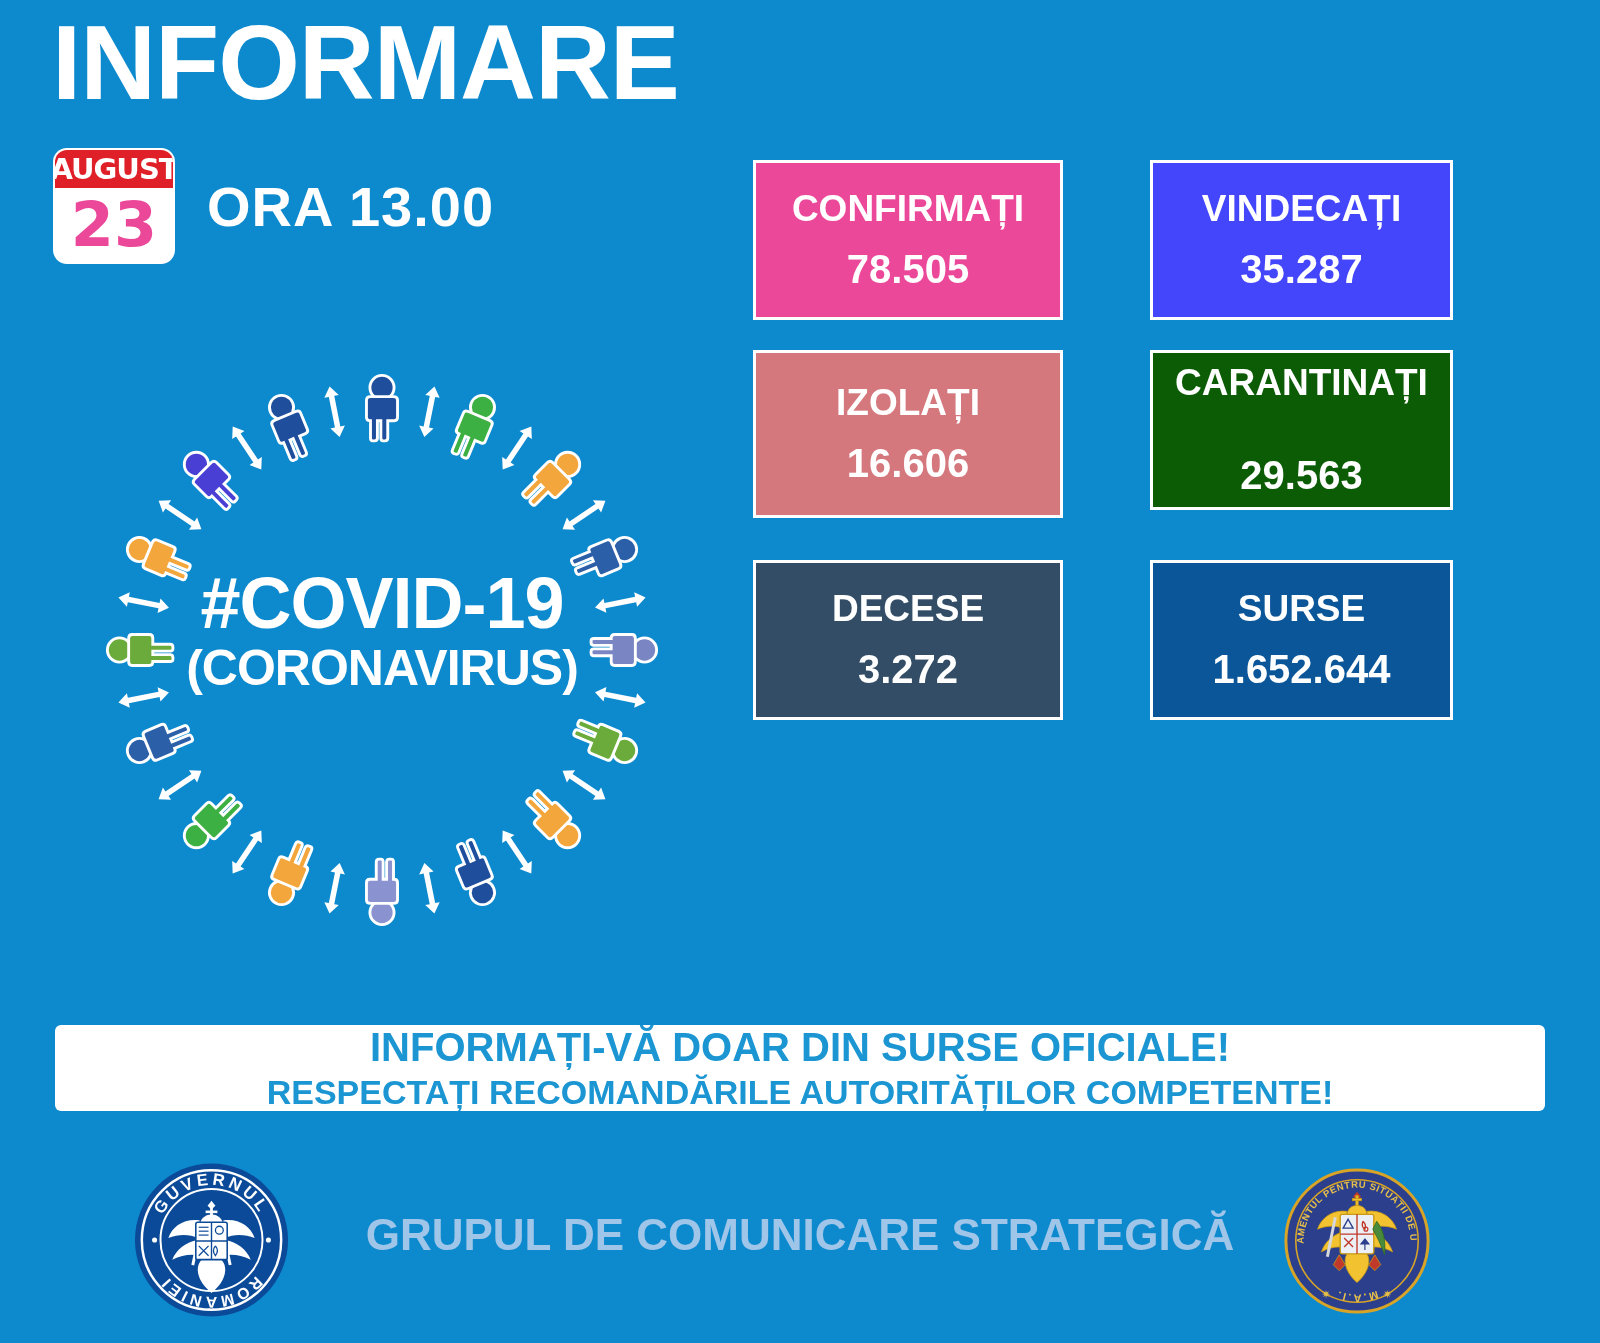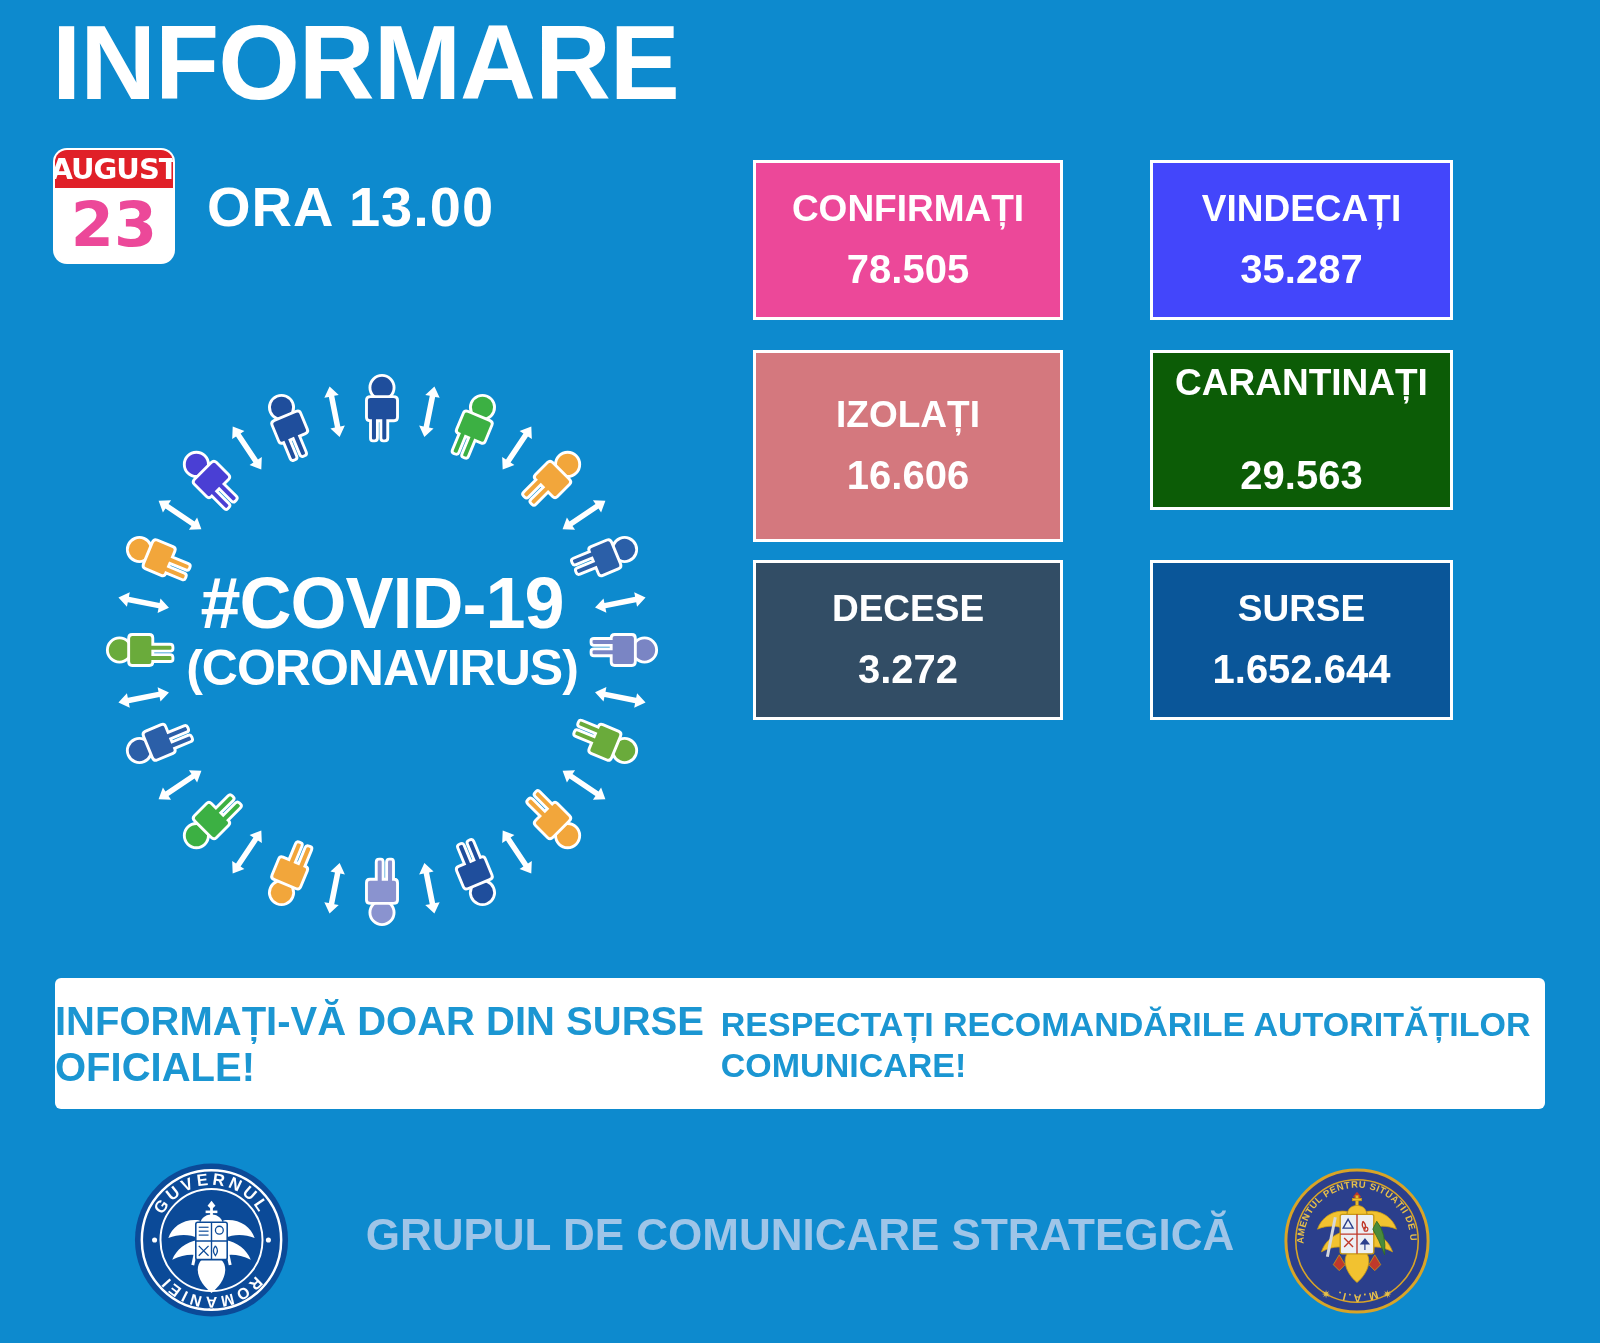--- a/index.html
+++ b/index.html
@@ -54,23 +54,23 @@
     color:#ffffff;text-align:center;
   }
   .card .lbl{font-size:37px;font-weight:bold;letter-spacing:0px;line-height:1.1;}
   .card .val{font-size:40px;font-weight:bold;margin-top:18px;line-height:1.1;}
   .card.apel .lbl{font-size:37px;}
   .card.apel .sub{font-size:22px;font-weight:normal;margin-top:2px;line-height:1.1;}
   .card.apel .val{font-size:40px;margin-top:6px;}
 
   
   .banner{
-    position:absolute;left:55px;top:978px;width:1490px;height:131px;
+    position:absolute;left:55px;top:1025px;width:1490px;height:86px;
     background:#ffffff;border-radius:6px;
-    display:flex;flex-direction:row;align-items:center;justify-content:center;
+    display:flex;flex-direction:column;align-items:center;justify-content:center;
     color:#1b96d2;
   }
   .banner .b1{font-size:40px;font-weight:bold;letter-spacing:0px;line-height:1.15;}
   .banner .b2{font-size:34px;font-weight:bold;letter-spacing:0px;line-height:1.2;margin-top:2px;}
 
   
   .footer-text{
     position:absolute;left:0;top:1210px;width:1600px;text-align:center;
     font-size:44px;font-weight:bold;color:#9fc5e8;letter-spacing:0px;
   }
@@ -147,41 +147,41 @@
   </div>
 
   <div class="card" id="card0" style="left: 753px; top: 160px; width: 310px; height: 160px; background: #ec4899;">
     <div class="lbl">CONFIRMAȚI</div>
     <div class="val">78.505</div>
   </div>
   <div class="card" id="card1" style="left: 1150px; top: 160px; width: 303px; height: 160px; background: rgb(67, 70, 251);">
     <div class="lbl">VINDECAȚI</div>
     <div class="val">35.287</div>
   </div>
-  <div class="card" id="card2" style="left: 753px; top: 350px; width: 310px; height: 192px; background: rgb(212, 120, 126);">
+  <div class="card" id="card2" style="left: 753px; top: 350px; width: 310px; height: 168px; background: rgb(212, 120, 126);">
     <div class="lbl">IZOLAȚI</div>
     <div class="val">16.606</div>
   </div>
   <div class="card" id="card3" style="left: 1150px; top: 350px; width: 303px; height: 160px; background: rgb(12, 92, 6); gap: 32px;">
     <div class="lbl">CARANTINAȚI</div>
     <div class="val">29.563</div>
   </div>
   <div class="card" id="card4" style="left: 753px; top: 560px; width: 310px; height: 160px; background: rgb(50, 77, 101);">
     <div class="lbl">DECESE</div>
     <div class="val">3.272</div>
   </div>
   <div class="card" id="card5" style="left: 1150px; top: 560px; width: 303px; height: 160px; background: rgb(10, 86, 153);">
     <div class="lbl">SURSE</div>
     <div class="val">1.652.644</div>
   </div>
 
 
   <div class="banner">
     <div class="b1">INFORMAȚI-VĂ DOAR DIN SURSE OFICIALE!</div>
-    <div class="b2">RESPECTAȚI RECOMANDĂRILE AUTORITĂȚILOR COMUNICARE!</div>
+    <div class="b2">RESPECTAȚI RECOMANDĂRILE AUTORITĂȚILOR COMPETENTE!</div>
   </div>
 
   <div class="footer-text">GRUPUL DE COMUNICARE STRATEGICĂ</div>
 
   <svg class="logo-left" viewBox="0 0 160 160">
     <ellipse cx="80" cy="80" rx="78" ry="78" fill="#0b4a98"></ellipse>
     <ellipse cx="80" cy="80" rx="71" ry="71" fill="none" stroke="#ffffff" stroke-width="2.5"></ellipse>
     <ellipse cx="80" cy="80" rx="52" ry="52" fill="none" stroke="#ffffff" stroke-width="2"></ellipse>
     <path id="arcTop" d="M 80 18 m -56 62 a 56 56 0 0 1 112 0" fill="none"></path>
     <path id="arcBot" d="M 80 142 m 58 -62 a 58 58 0 0 1 -116 0" fill="none"></path>

